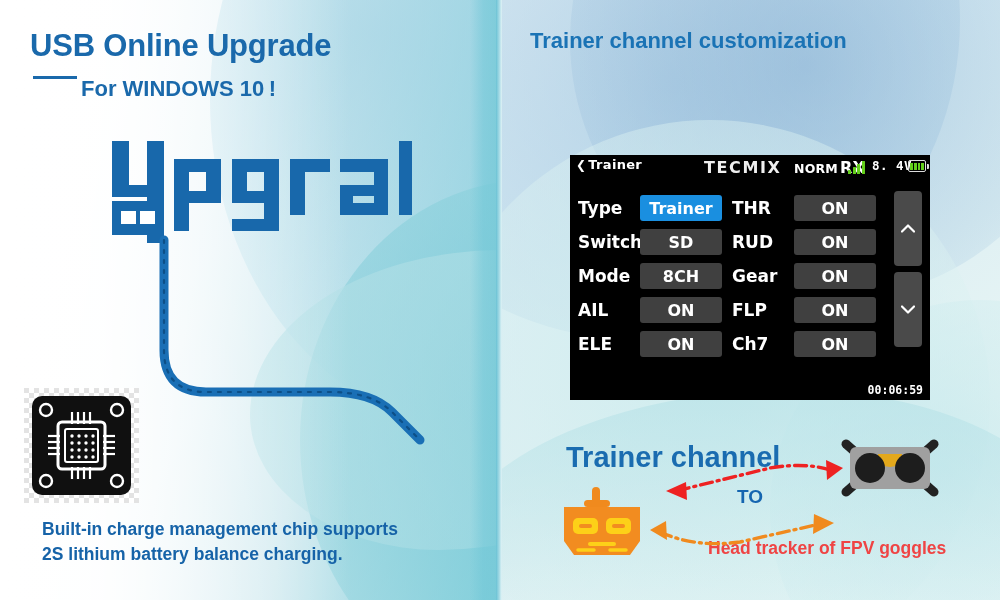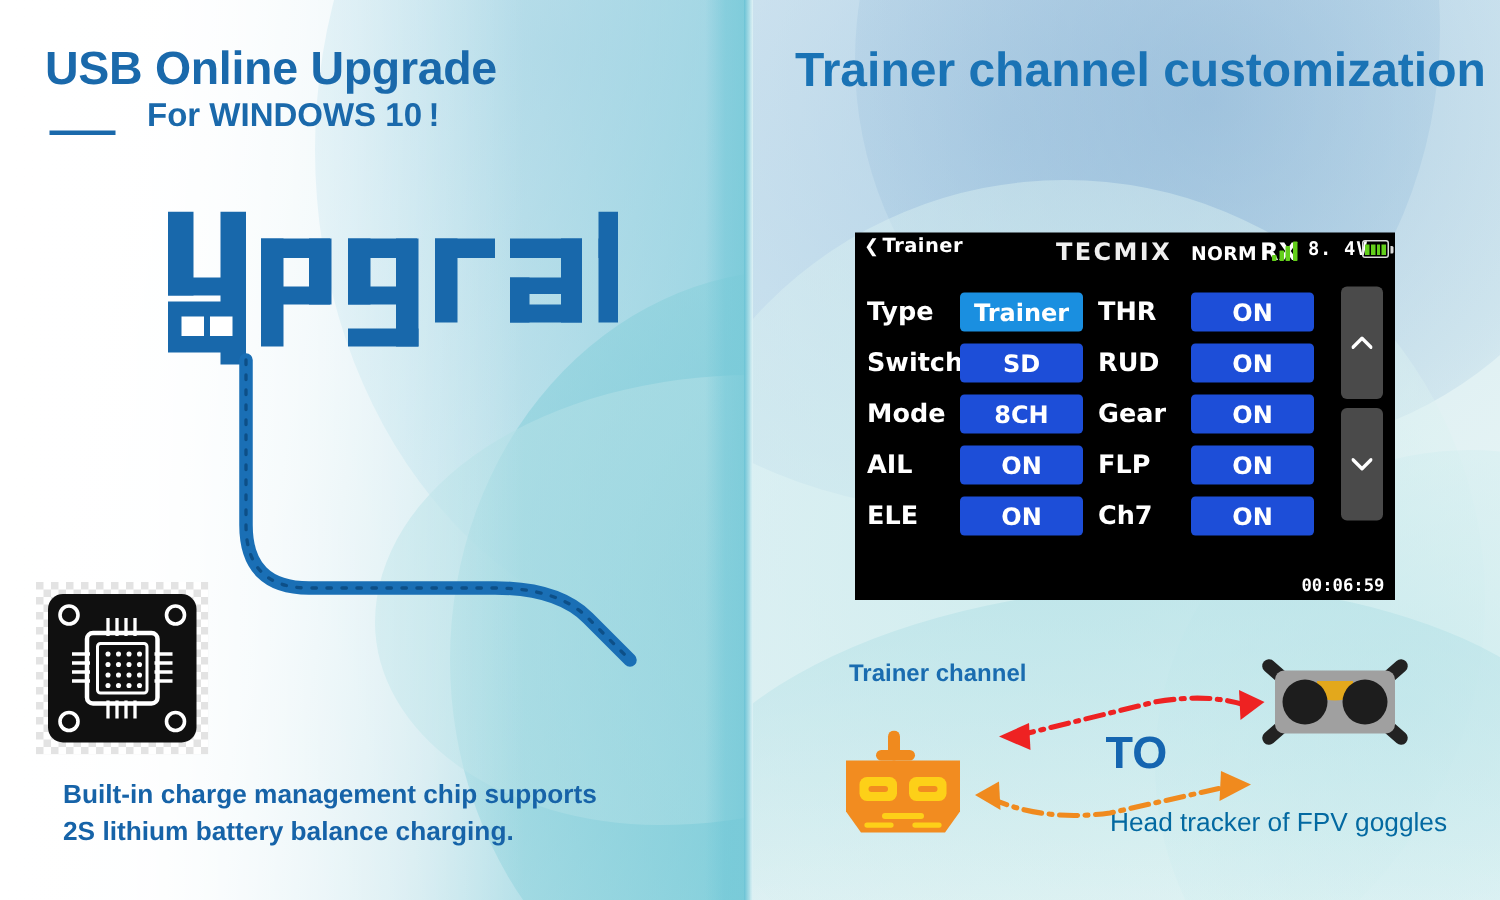--- a/index.html
+++ b/index.html
@@ -46,41 +46,41 @@
 
   
   .seam{position:absolute;left:470px;top:0;width:30px;height:600px;
     background:linear-gradient(90deg, rgba(124,203,218,.0), rgba(112,199,215,.55) 45%, rgba(120,202,216,.85) 100%);}
   .seam2{position:absolute;left:496px;top:0;width:6px;height:600px;
     background:linear-gradient(90deg, rgba(104,193,212,.9), rgba(225,243,246,.9));}
 
   
   .title-main{position:absolute;left:30px;top:28px;font-size:31px;font-weight:bold;
     color:#1a69ab;letter-spacing:-.2px;white-space:nowrap;}
-  .title-sub-row{position:absolute;left:33px;top:64px;display:flex;align-items:flex-end;gap:21px;}
+  .title-sub-row{position:absolute;left:33px;top:76px;display:flex;align-items:flex-start;gap:4px;}
   .dash{width:44px;height:3px;background:#1a69ab;}
   .title-sub{font-size:22px;font-weight:bold;color:#1a69ab;white-space:nowrap;}
 
   .caption-left{position:absolute;left:42px;top:517px;font-size:17.5px;font-weight:bold;
     color:#1663a8;line-height:1.45;}
 
   
   .wordmark{position:absolute;left:112px;top:141px;}
 
   
   .cable{position:absolute;left:0;top:0;}
 
   
   .chip-wrap{position:absolute;left:24px;top:388px;}
 
   
   .typec-wrap{position:absolute;left:330px;top:355px;}
 
   
-  .r-title{position:absolute;left:530px;top:28px;font-size:32px;font-weight:bold;color:#1a73b5;white-space:nowrap;}
+  .r-title{position:absolute;left:530px;top:28px;font-size:22px;font-weight:bold;color:#1a73b5;white-space:nowrap;}
   .r-sub{position:absolute;left:533px;top:72px;font-size:18.5px;font-weight:bold;color:#1a6cb0;line-height:1.5;}
 
   
   .screen{position:absolute;left:570px;top:155px;width:360px;height:245px;background:#000;overflow:hidden;}
   .scr-head{position:relative;height:24px;}
   .scr-back{position:absolute;left:6px;top:2px;color:#fff;font-size:13px;font-weight:bold;
     font-family:"DejaVu Sans",sans-serif;letter-spacing:.3px;}
   .scr-chev{font-size:12px;margin-right:2px;}
   .scr-mix{position:absolute;left:134px;top:3px;color:#efefef;font-size:16px;font-weight:bold;letter-spacing:1.6px;
     font-family:"DejaVu Sans",sans-serif;}
@@ -94,34 +94,34 @@
   .batt{position:absolute;left:338px;top:5px;width:18px;height:12px;border:1.5px solid #dcdcdc;border-radius:2px;
     display:flex;align-items:center;gap:1px;padding:0 1px;box-sizing:border-box;}
   .batt::after{content:"";position:absolute;right:-3.5px;top:3px;width:2px;height:5px;background:#dcdcdc;border-radius:0 1px 1px 0;}
   .batt i{display:block;flex:1;height:7px;background:#63cf1b;}
 
   .scr-grid{position:absolute;left:8px;top:36px;width:304px;}
   .scr-row{display:flex;align-items:center;height:34px;}
   .lbl{color:#fff;font-size:17px;font-weight:bold;font-family:"DejaVu Sans",sans-serif;}
   .lbl.c1{width:62px;}
   .lbl.c3{width:62px;padding-left:10px;}
-  .val{width:82px;height:26px;background:#1d4ed8;color:#fff;font-size:16px;font-weight:bold;
+  .val{width:82px;height:26px;background:#404040;color:#fff;font-size:16px;font-weight:bold;
     display:flex;align-items:center;justify-content:center;border-radius:3px;font-family:"DejaVu Sans",sans-serif;}
   .val.sel{background:#1a8fe0;}
 
   .scrollbtns{position:absolute;left:324px;top:36px;width:28px;}
   .sbtn{width:28px;height:75px;background:#4a4a4a;border-radius:4px;display:flex;align-items:center;justify-content:center;color:#fff;}
   .sbtn+.sbtn{margin-top:6px;}
   .timer{position:absolute;right:7px;bottom:3px;color:#fff;font-size:11.5px;font-weight:bold;
     font-family:"DejaVu Sans Mono",monospace;}
 
   
-  .d-trainer-label{position:absolute;left:566px;top:441px;font-size:16px;font-weight:bold;color:#1a6cb0;white-space:nowrap;}
-  .d-to{position:absolute;left:737px;top:486px;font-size:30px;font-weight:bold;color:#1565b0;}
-  .d-head-label{position:absolute;left:708px;top:538px;font-size:17.5px;font-weight:normal;color:#0369a1;white-space:nowrap;margin-left:32px;}
+  .d-trainer-label{position:absolute;left:566px;top:441px;font-size:29px;font-weight:bold;color:#1a6cb0;white-space:nowrap;}
+  .d-to{position:absolute;left:737px;top:486px;font-size:19px;font-weight:bold;color:#1565b0;}
+  .d-head-label{position:absolute;left:708px;top:538px;font-size:17.5px;font-weight:bold;color:#ef4444;white-space:nowrap;}
   .tx-wrap{position:absolute;left:560px;top:487px;}
   .gg-wrap{position:absolute;left:838px;top:436px;}
   .arrows{position:absolute;left:500px;top:420px;}
 </style>
 </head>
 <body>
 
 <div class="stage">
 
   <div class="panel panel-left">

